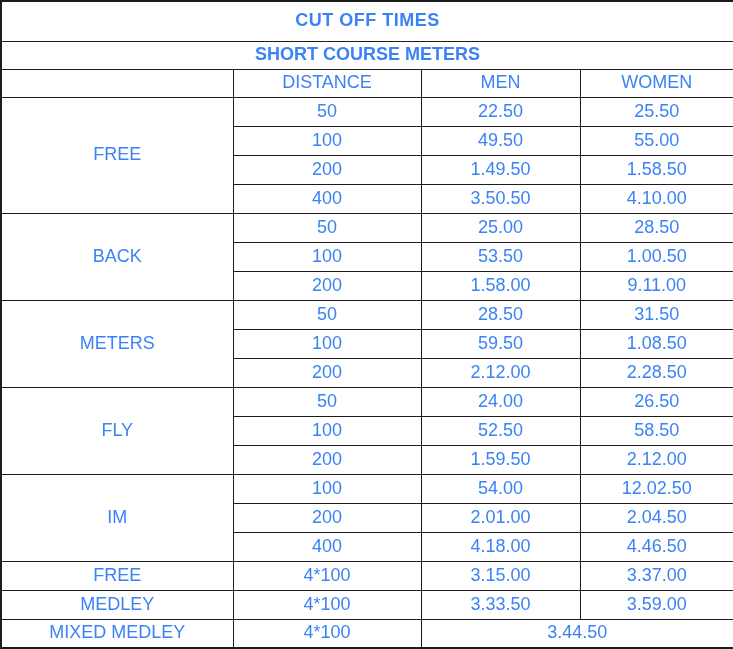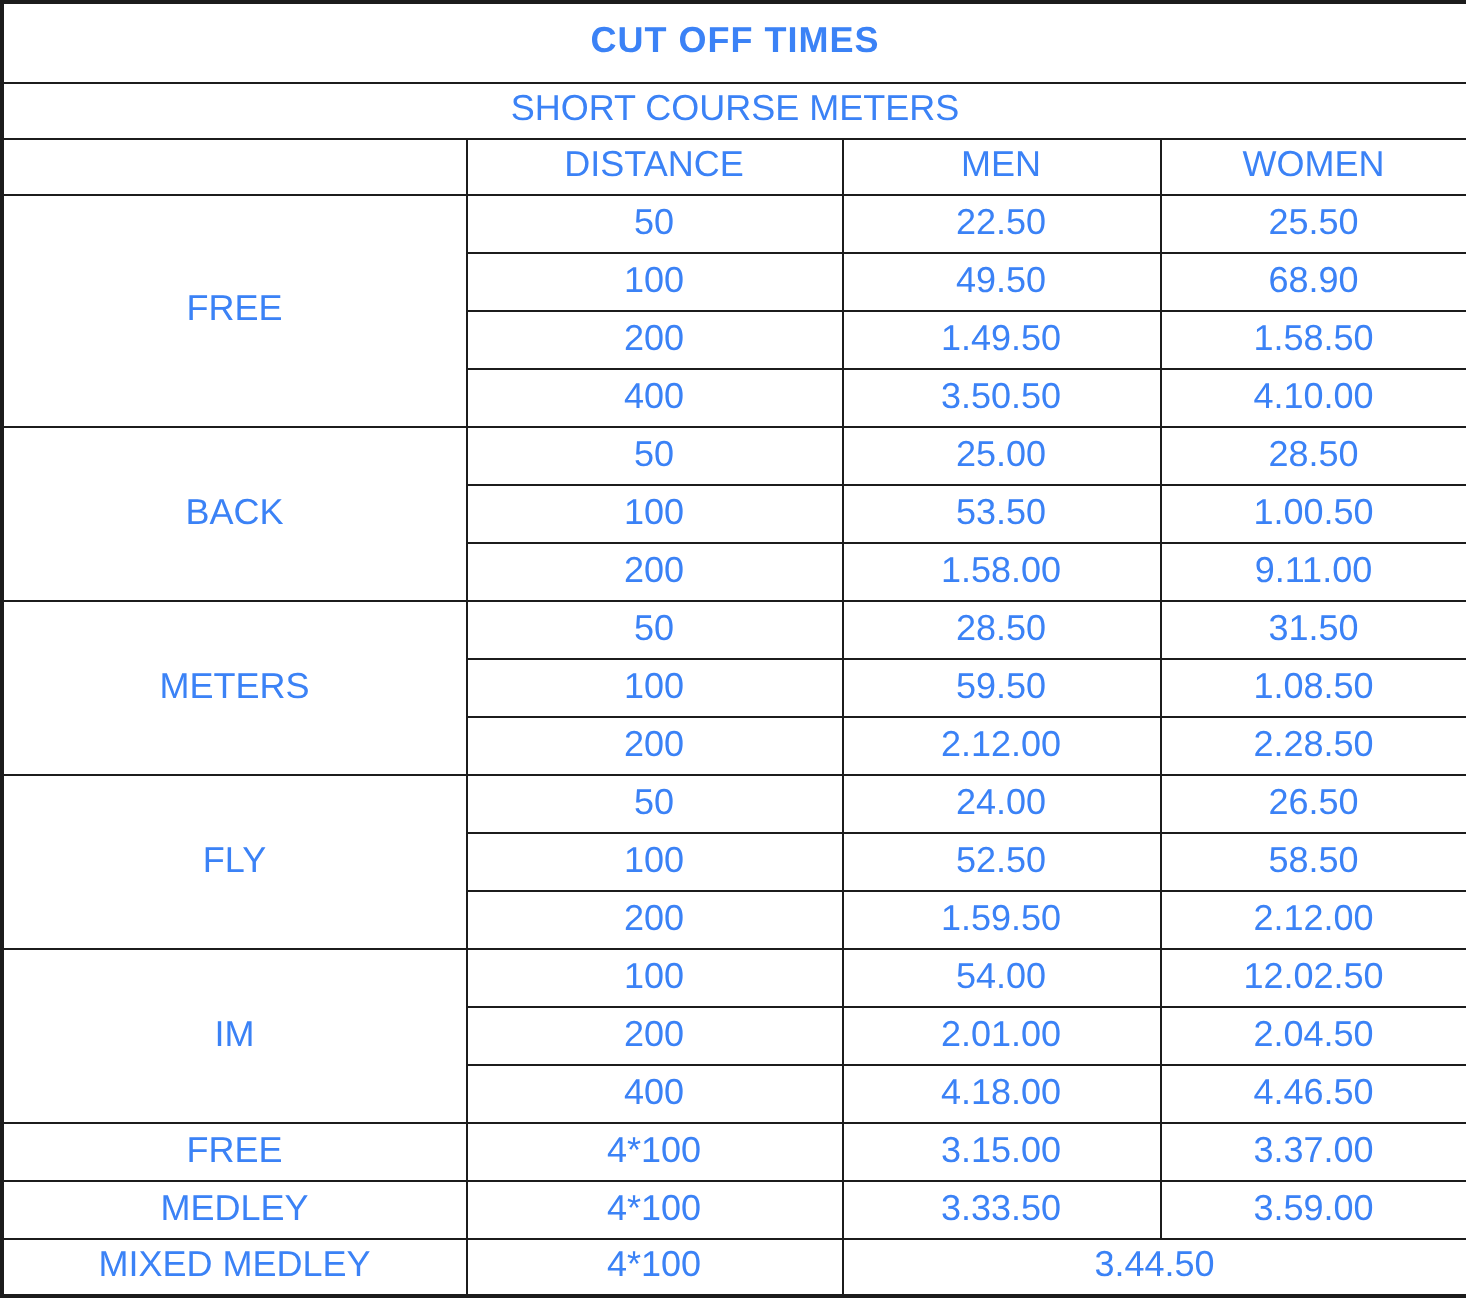--- a/index.html
+++ b/index.html
@@ -42,21 +42,21 @@
   tr.r-sub    { height: 28px; }
   tr.r-head   { height: 28px; }
   tr.r-data   { height: 29px; }
   td.title {
     font-size: 27px;
     font-weight: bold;
     letter-spacing: 0.5px;
   }
   td.subtitle {
     font-size: 19px;
-    font-weight: normal;
+    font-weight: bold;
   }
 </style>
 </head>
 <body>
 
 <div class="sheet">
   <table class="cutoff">
     <colgroup>
       <col class="c1">
         <col class="c2">
@@ -82,21 +82,21 @@
 
     <tr class="r-data">
       <td rowspan="4">FREE</td>
       <td>50</td>
       <td>22.50</td>
       <td>25.50</td>
     </tr>
     <tr class="r-data">
       <td>100</td>
       <td>49.50</td>
-      <td>68.90</td>
+      <td>55.00</td>
     </tr>
     <tr class="r-data">
       <td>200</td>
       <td>1.49.50</td>
       <td>1.58.50</td>
     </tr>
     <tr class="r-data">
       <td>400</td>
       <td>3.50.50</td>
       <td>4.10.00</td>

